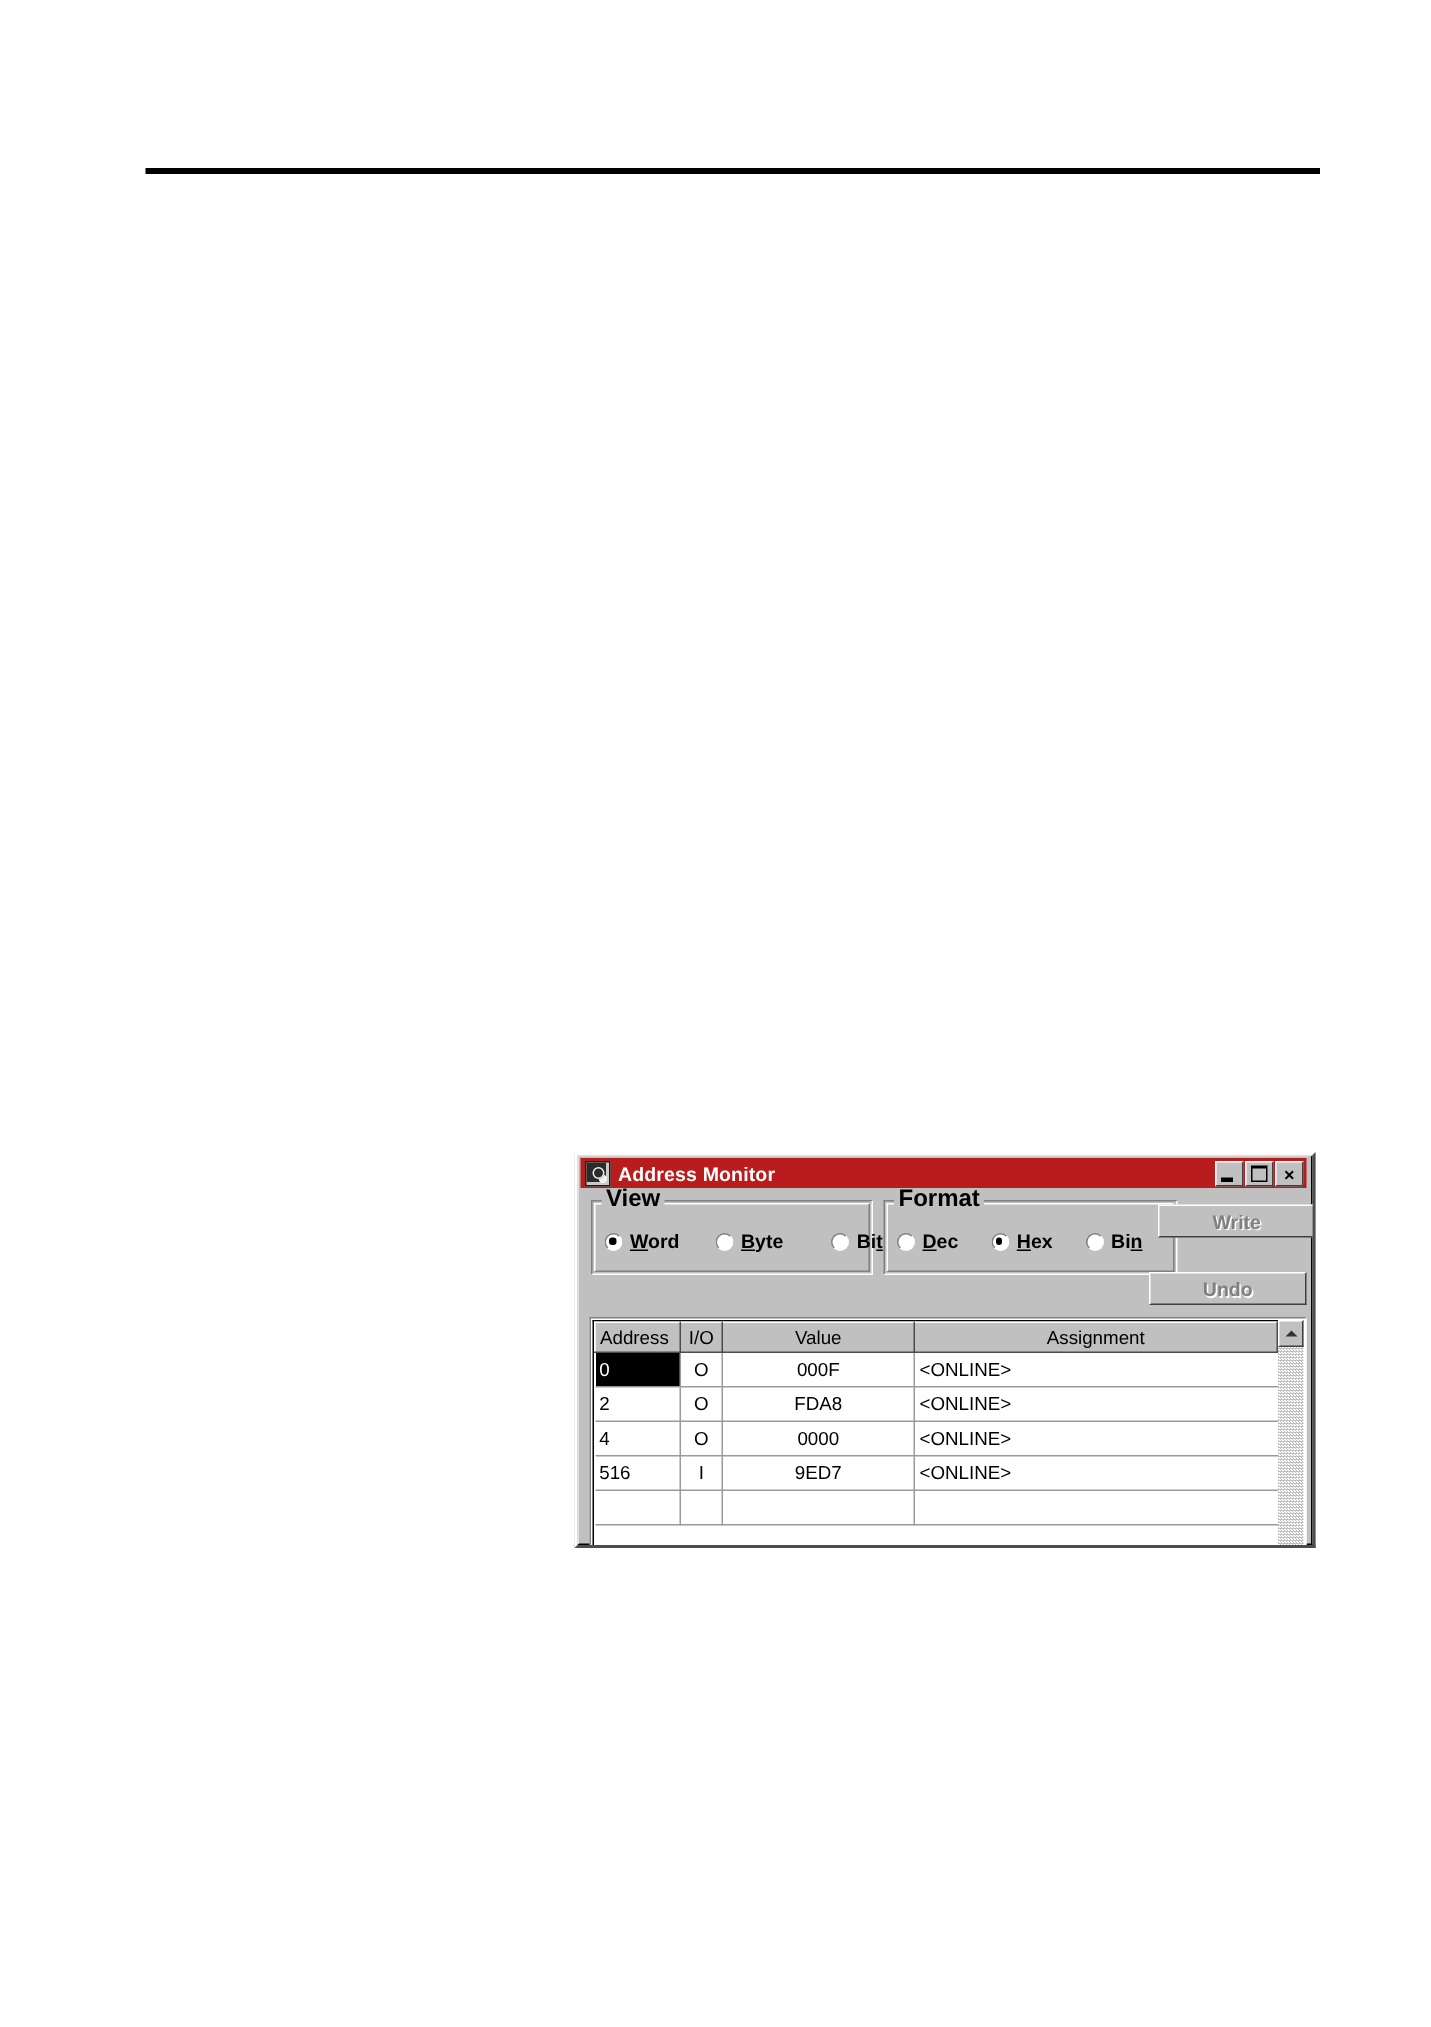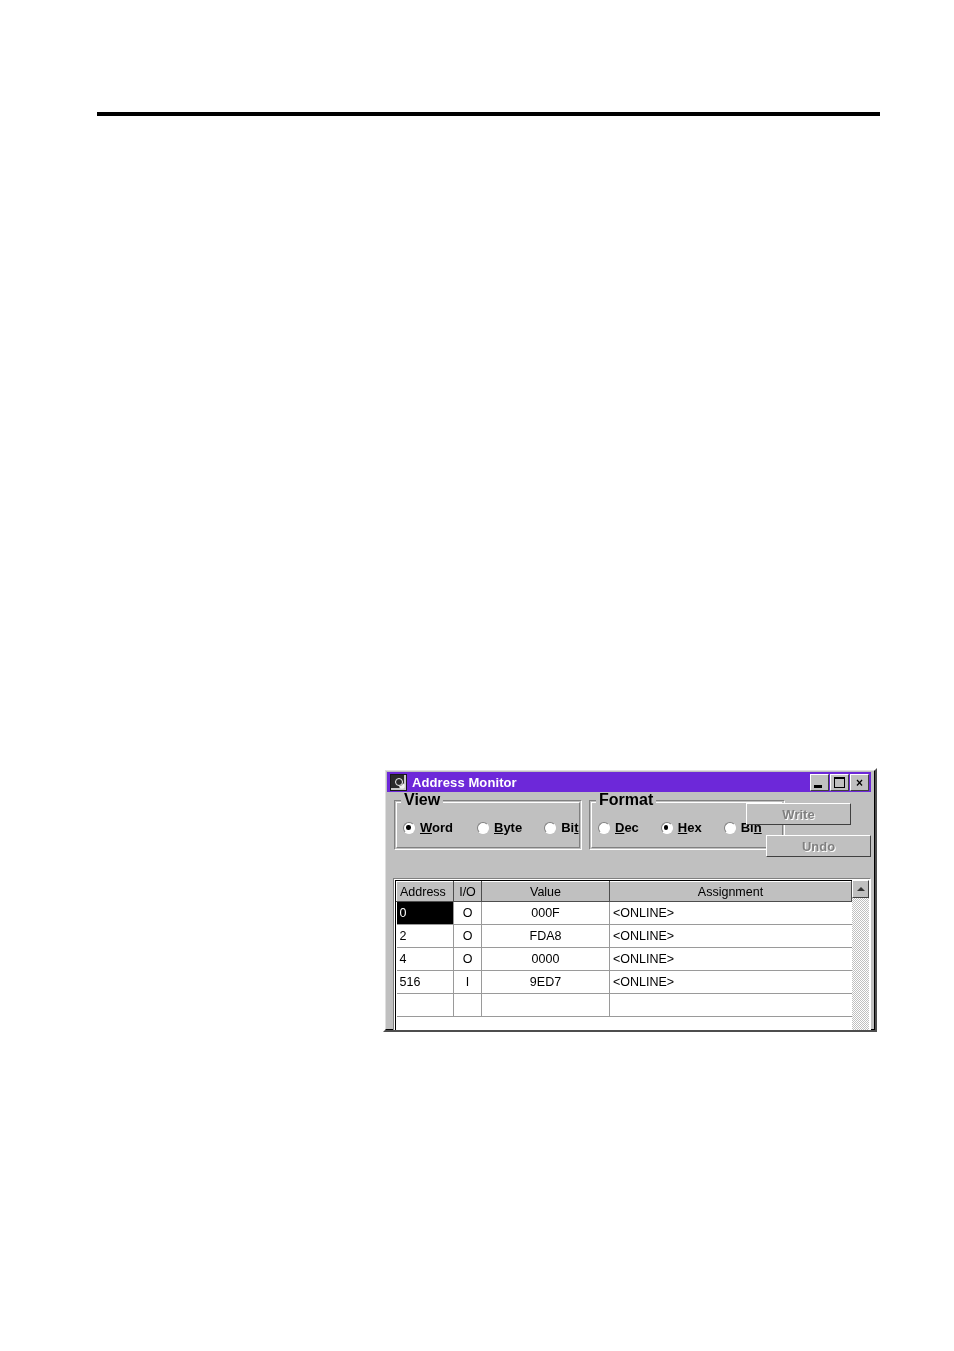--- a/index.html
+++ b/index.html
@@ -49,21 +49,21 @@
     border-bottom: 1px solid #000000;
     box-sizing: border-box;
   }
 
   
   .titlebar {
     position: absolute;
     left: 2px; top: 2px;
     width: 484px;
     height: 20px;
-    background: #6d28d9;
+    background: #b91c1c;
     display: flex;
     align-items: center;
     padding: 0 2px 0 3px;
     box-sizing: border-box;
   }
   .title-icon {
     width: 15px; height: 15px;
     background: #c9c9c9;
     border: 1px solid #1a1a1a;
     position: relative;
@@ -353,21 +353,21 @@
   </div>
 
   <div class="groupbox" style="left:9px; top:30px; width:188px; height:50px;">
     <div class="gb-inner"></div>
     <span class="gb-legend">View</span>
     <div class="radio-row">
       <label class="radio" style="margin-right:24px;">
         <span class="radio-mark on"></span>
         <span class="radio-label"><u>W</u><span>ord</span></span>
       </label>
-      <label class="radio" style="margin-right:22px;">
+      <label class="radio" style="margin-right:32px;">
         <span class="radio-mark"></span>
         <span class="radio-label"><u>B</u><span>yte</span></span>
       </label>
       <label class="radio">
         <span class="radio-mark"></span>
         <span class="radio-label"><span>Bi</span><u>t</u></span>
       </label>
     </div>
   </div>
 
@@ -383,24 +383,24 @@
         <span class="radio-mark on"></span>
         <span class="radio-label"><u>H</u><span>ex</span></span>
       </label>
       <label class="radio">
         <span class="radio-mark"></span>
         <span class="radio-label"><span>Bi</span><u>n</u></span>
       </label>
     </div>
   </div>
 
-  <button class="pushbtn" style="left:361px; top:33px;">
+  <button class="pushbtn" style="left:387px; top:33px;">
     <span class="lbl">Write</span>
   </button>
-  <button class="pushbtn" style="left:381px; top:65px;">
+  <button class="pushbtn" style="left:381px; top:78px;">
     <span class="lbl">Undo</span>
   </button>
 
   <div class="grid-frame" style="left:8px; top:108px; width:478px; height:170px;">
     <div class="grid-inner">
       <table class="grid-table">
         <colgroup>
           <col style="width:57px">
           <col style="width:28px">
           <col style="width:128px">

